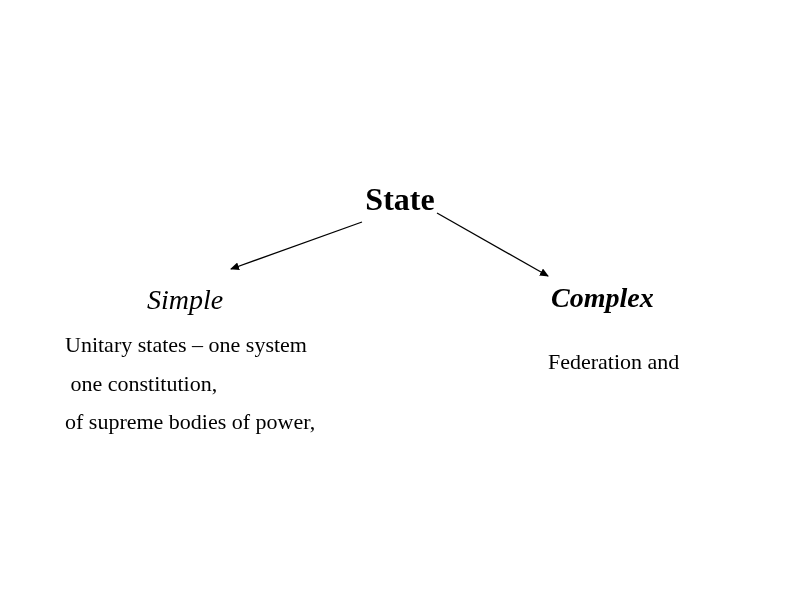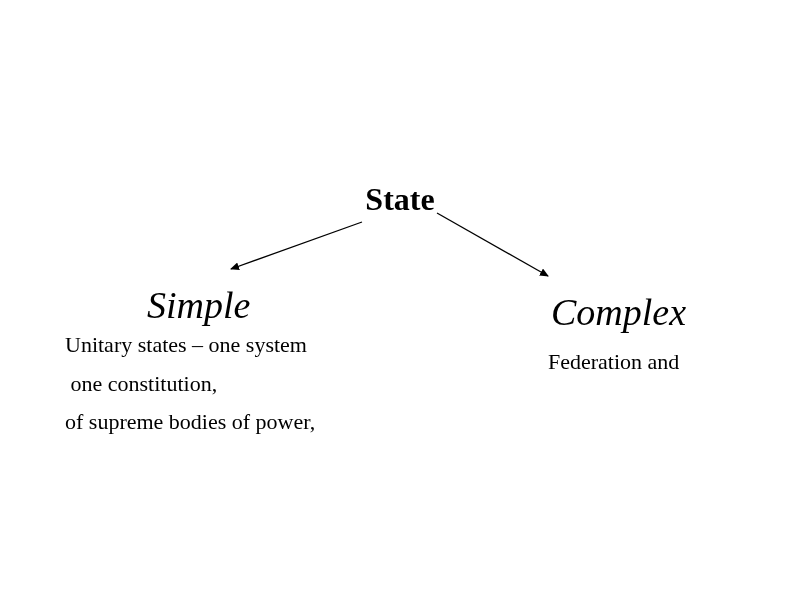--- a/index.html
+++ b/index.html
@@ -30,32 +30,33 @@
     top: 182px;
     width: 800px;
     text-align: center;
     font-size: 32px;
     font-weight: bold;
     line-height: 1.1;
     white-space: pre;
   }
   .branch-heading {
     position: absolute;
-    font-size: 38px;
+    font-size: 28px;
     font-style: italic;
     line-height: 1.1;
     white-space: pre;
   }
   .branch-heading.simple {
     left: 147px;
     top: 285px;
   }
   .branch-heading.complex {
     left: 551px;
-    top: 292px;
+    top: 283px;
+    font-weight: bold;
   }
   .branch-lines {
     position: absolute;
     font-size: 22px;
     line-height: 38.6px;
   }
   .branch-lines.simple {
     left: 65px;
     top: 326px;
   }

